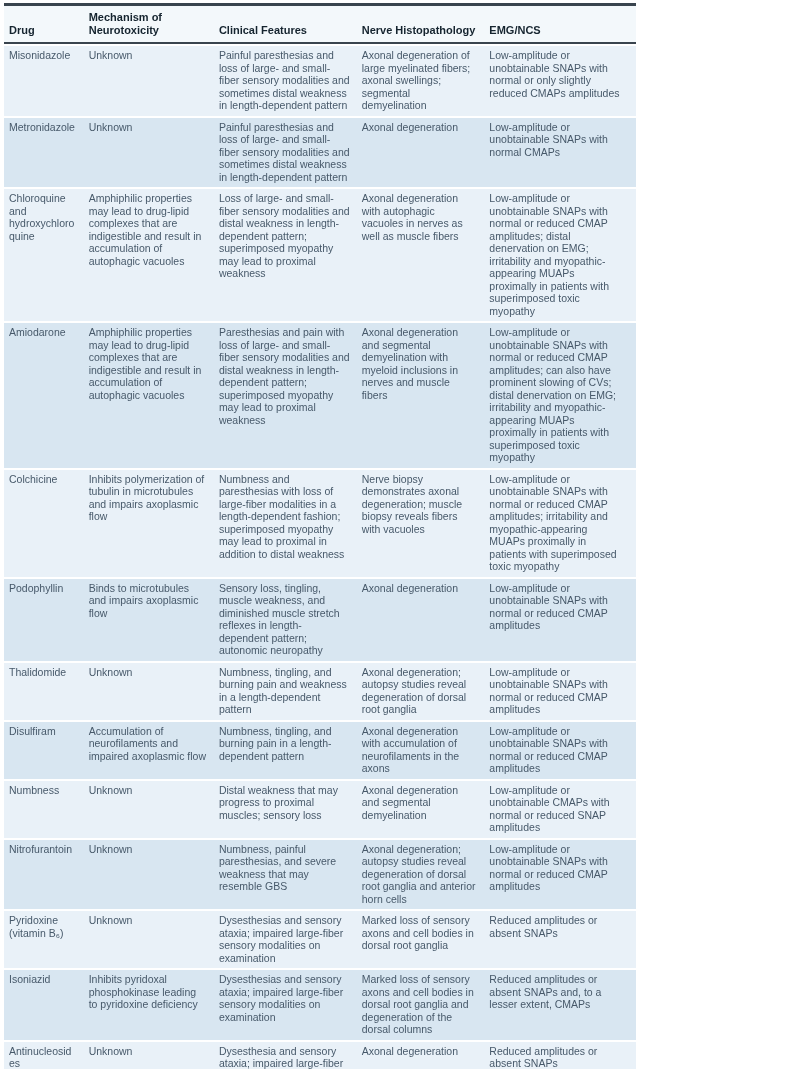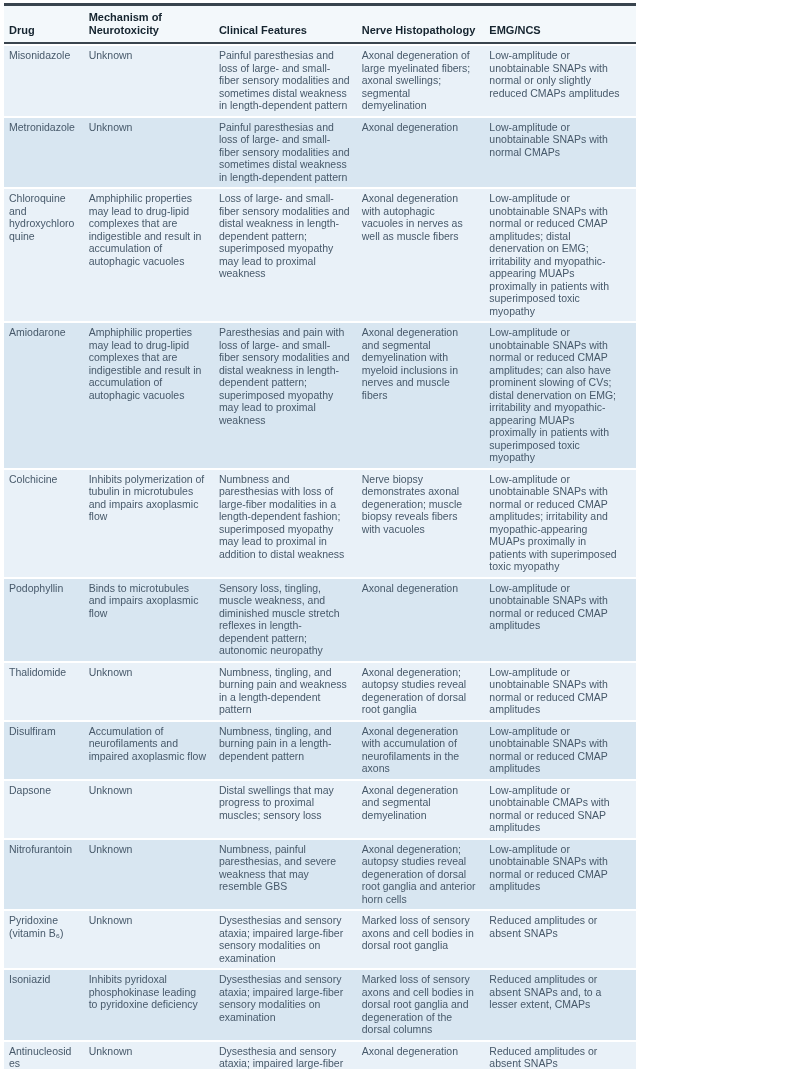--- a/index.html
+++ b/index.html
@@ -130,23 +130,23 @@
         <td>Low-amplitude or unobtainable SNAPs with normal or reduced CMAP amplitudes</td>
       </tr>
       <tr>
         <td>Disulfiram</td>
         <td>Accumulation of neurofilaments and impaired axoplasmic flow</td>
         <td>Numbness, tingling, and burning pain in a length-dependent pattern</td>
         <td>Axonal degeneration with accumulation of neurofilaments in the axons</td>
         <td>Low-amplitude or unobtainable SNAPs with normal or reduced CMAP amplitudes</td>
       </tr>
       <tr>
-        <td>Dapsone</td>
+        <td>Numbness</td>
         <td>Unknown</td>
-        <td>Distal swellings that may progress to proximal muscles; sensory loss</td>
+        <td>Distal weakness that may progress to proximal muscles; sensory loss</td>
         <td>Axonal degeneration and segmental demyelination</td>
         <td>Low-amplitude or unobtainable CMAPs with normal or reduced SNAP amplitudes</td>
       </tr>
       <tr>
         <td>Nitrofurantoin</td>
         <td>Unknown</td>
         <td>Numbness, painful paresthesias, and severe weakness that may resemble GBS</td>
         <td>Axonal degeneration; autopsy studies reveal degeneration of dorsal root ganglia and anterior horn cells</td>
         <td>Low-amplitude or unobtainable SNAPs with normal or reduced CMAP amplitudes</td>
       </tr>

